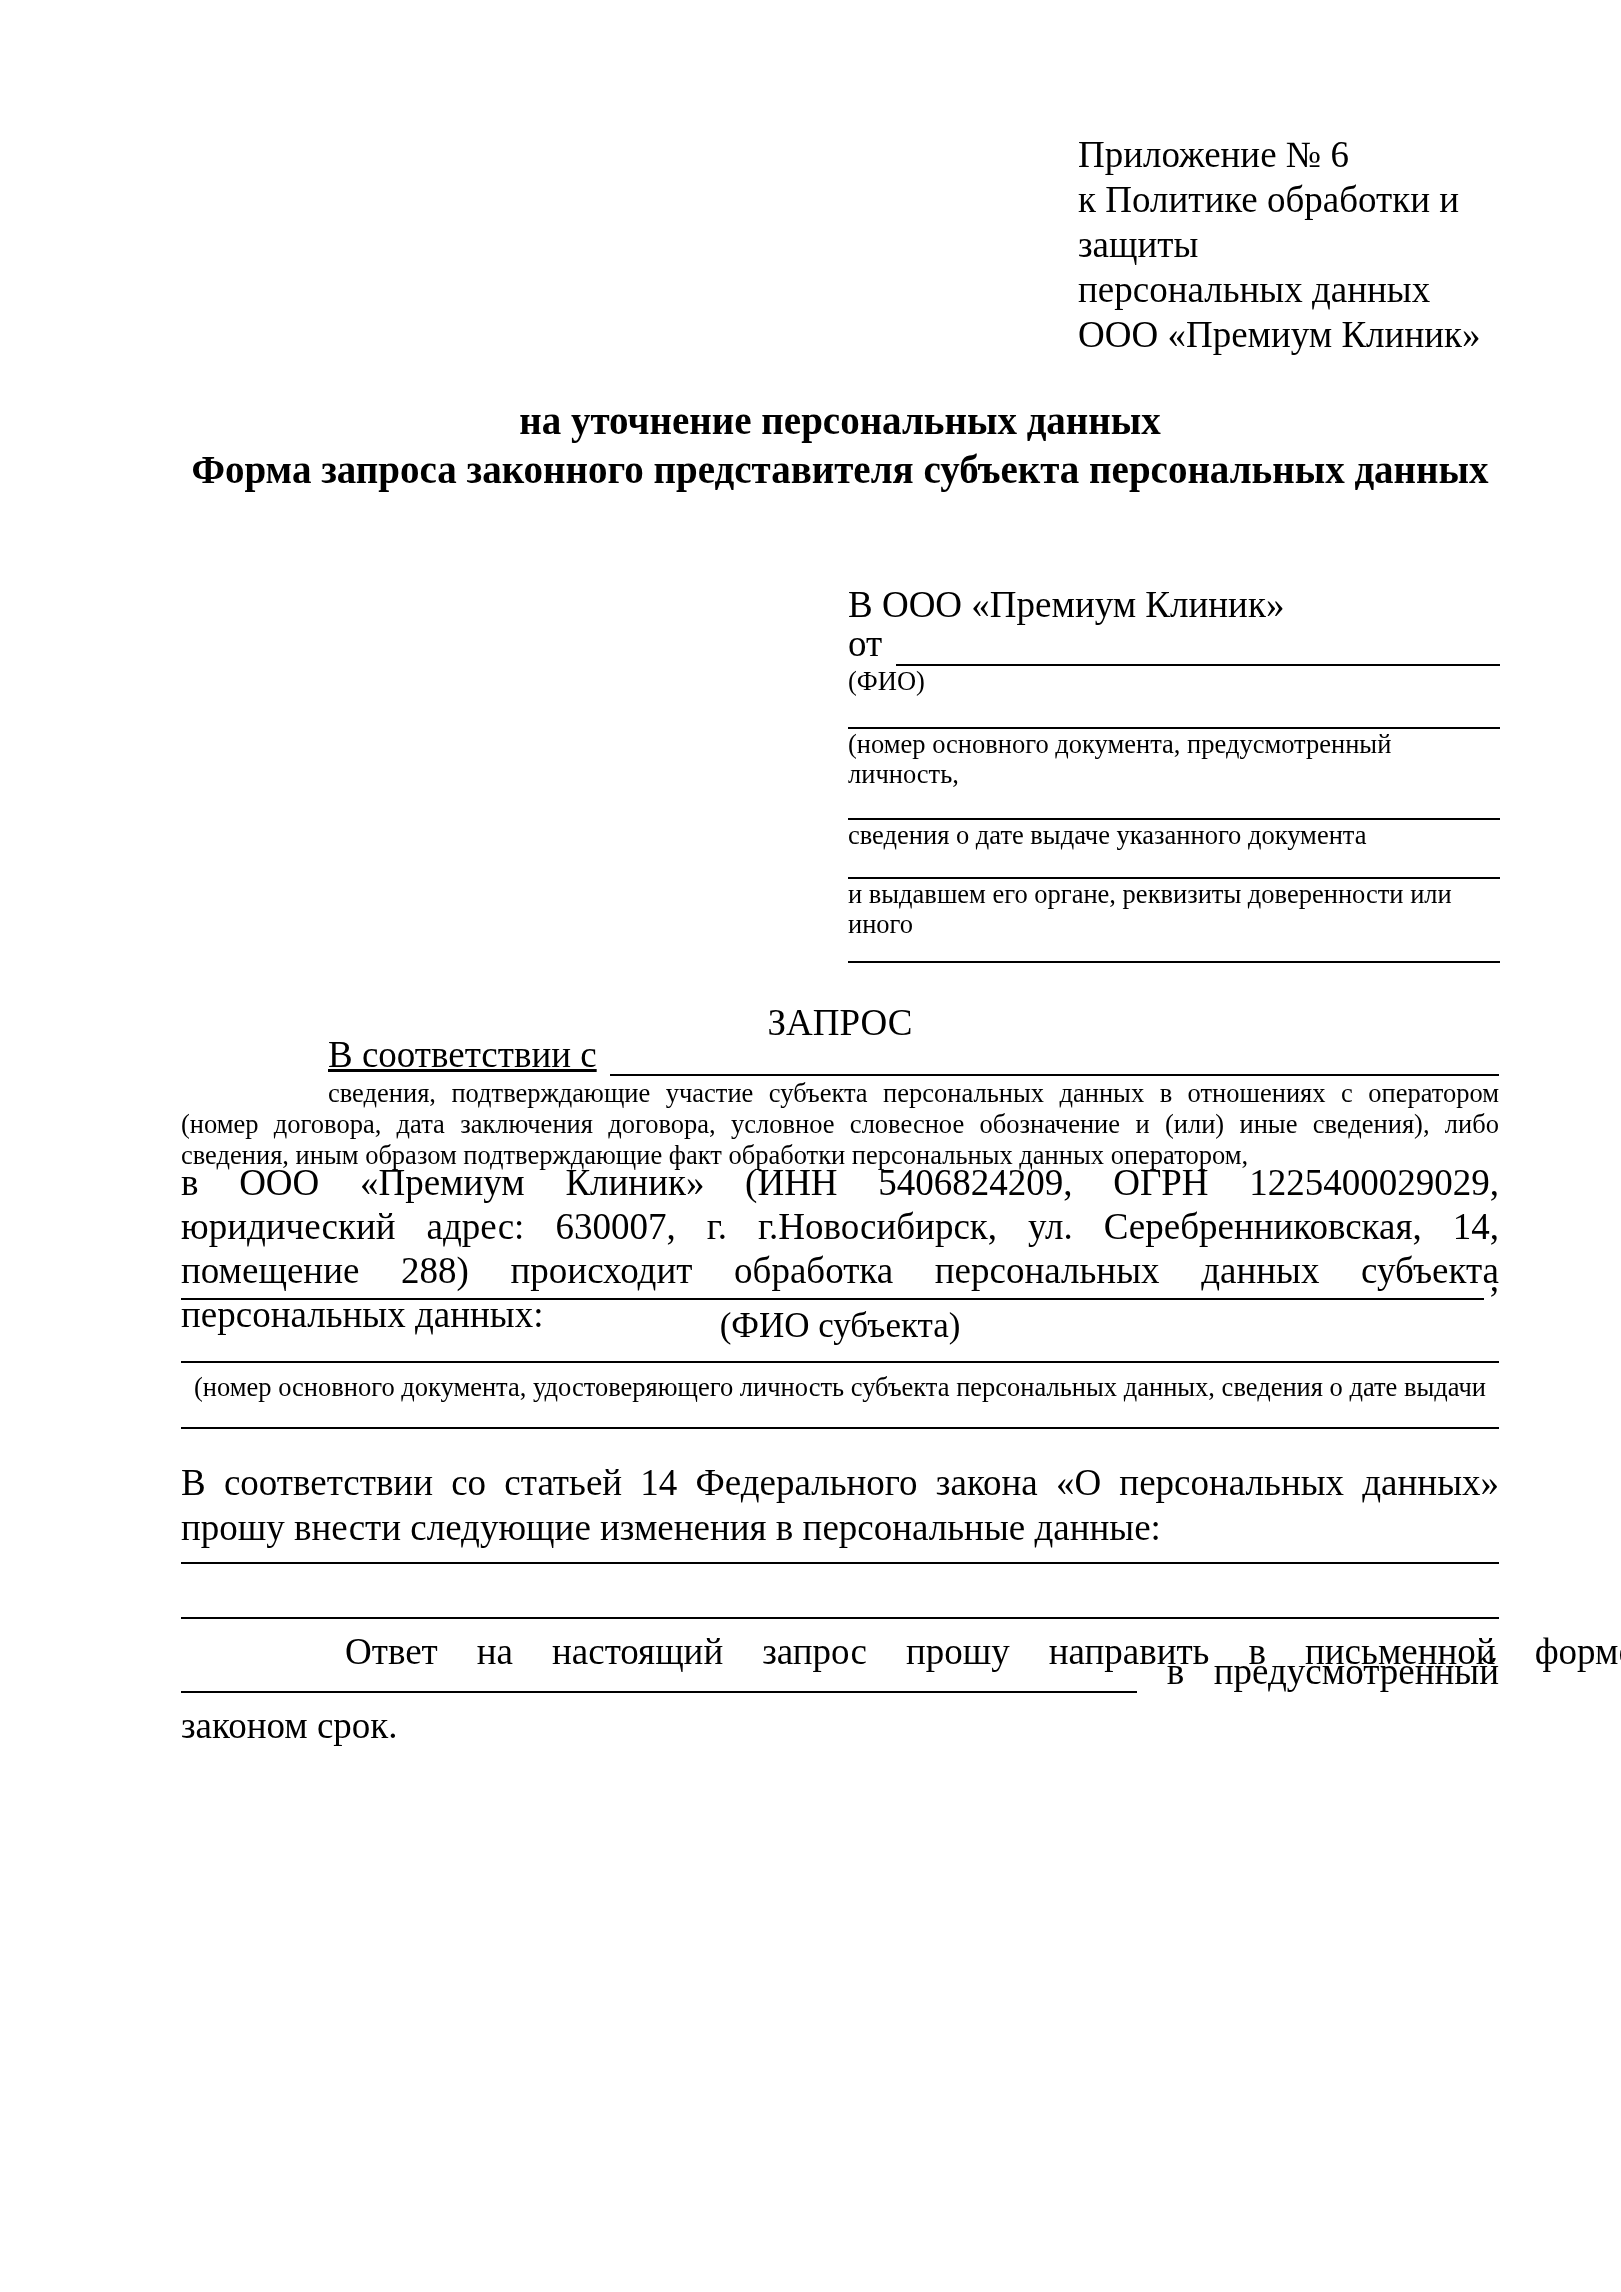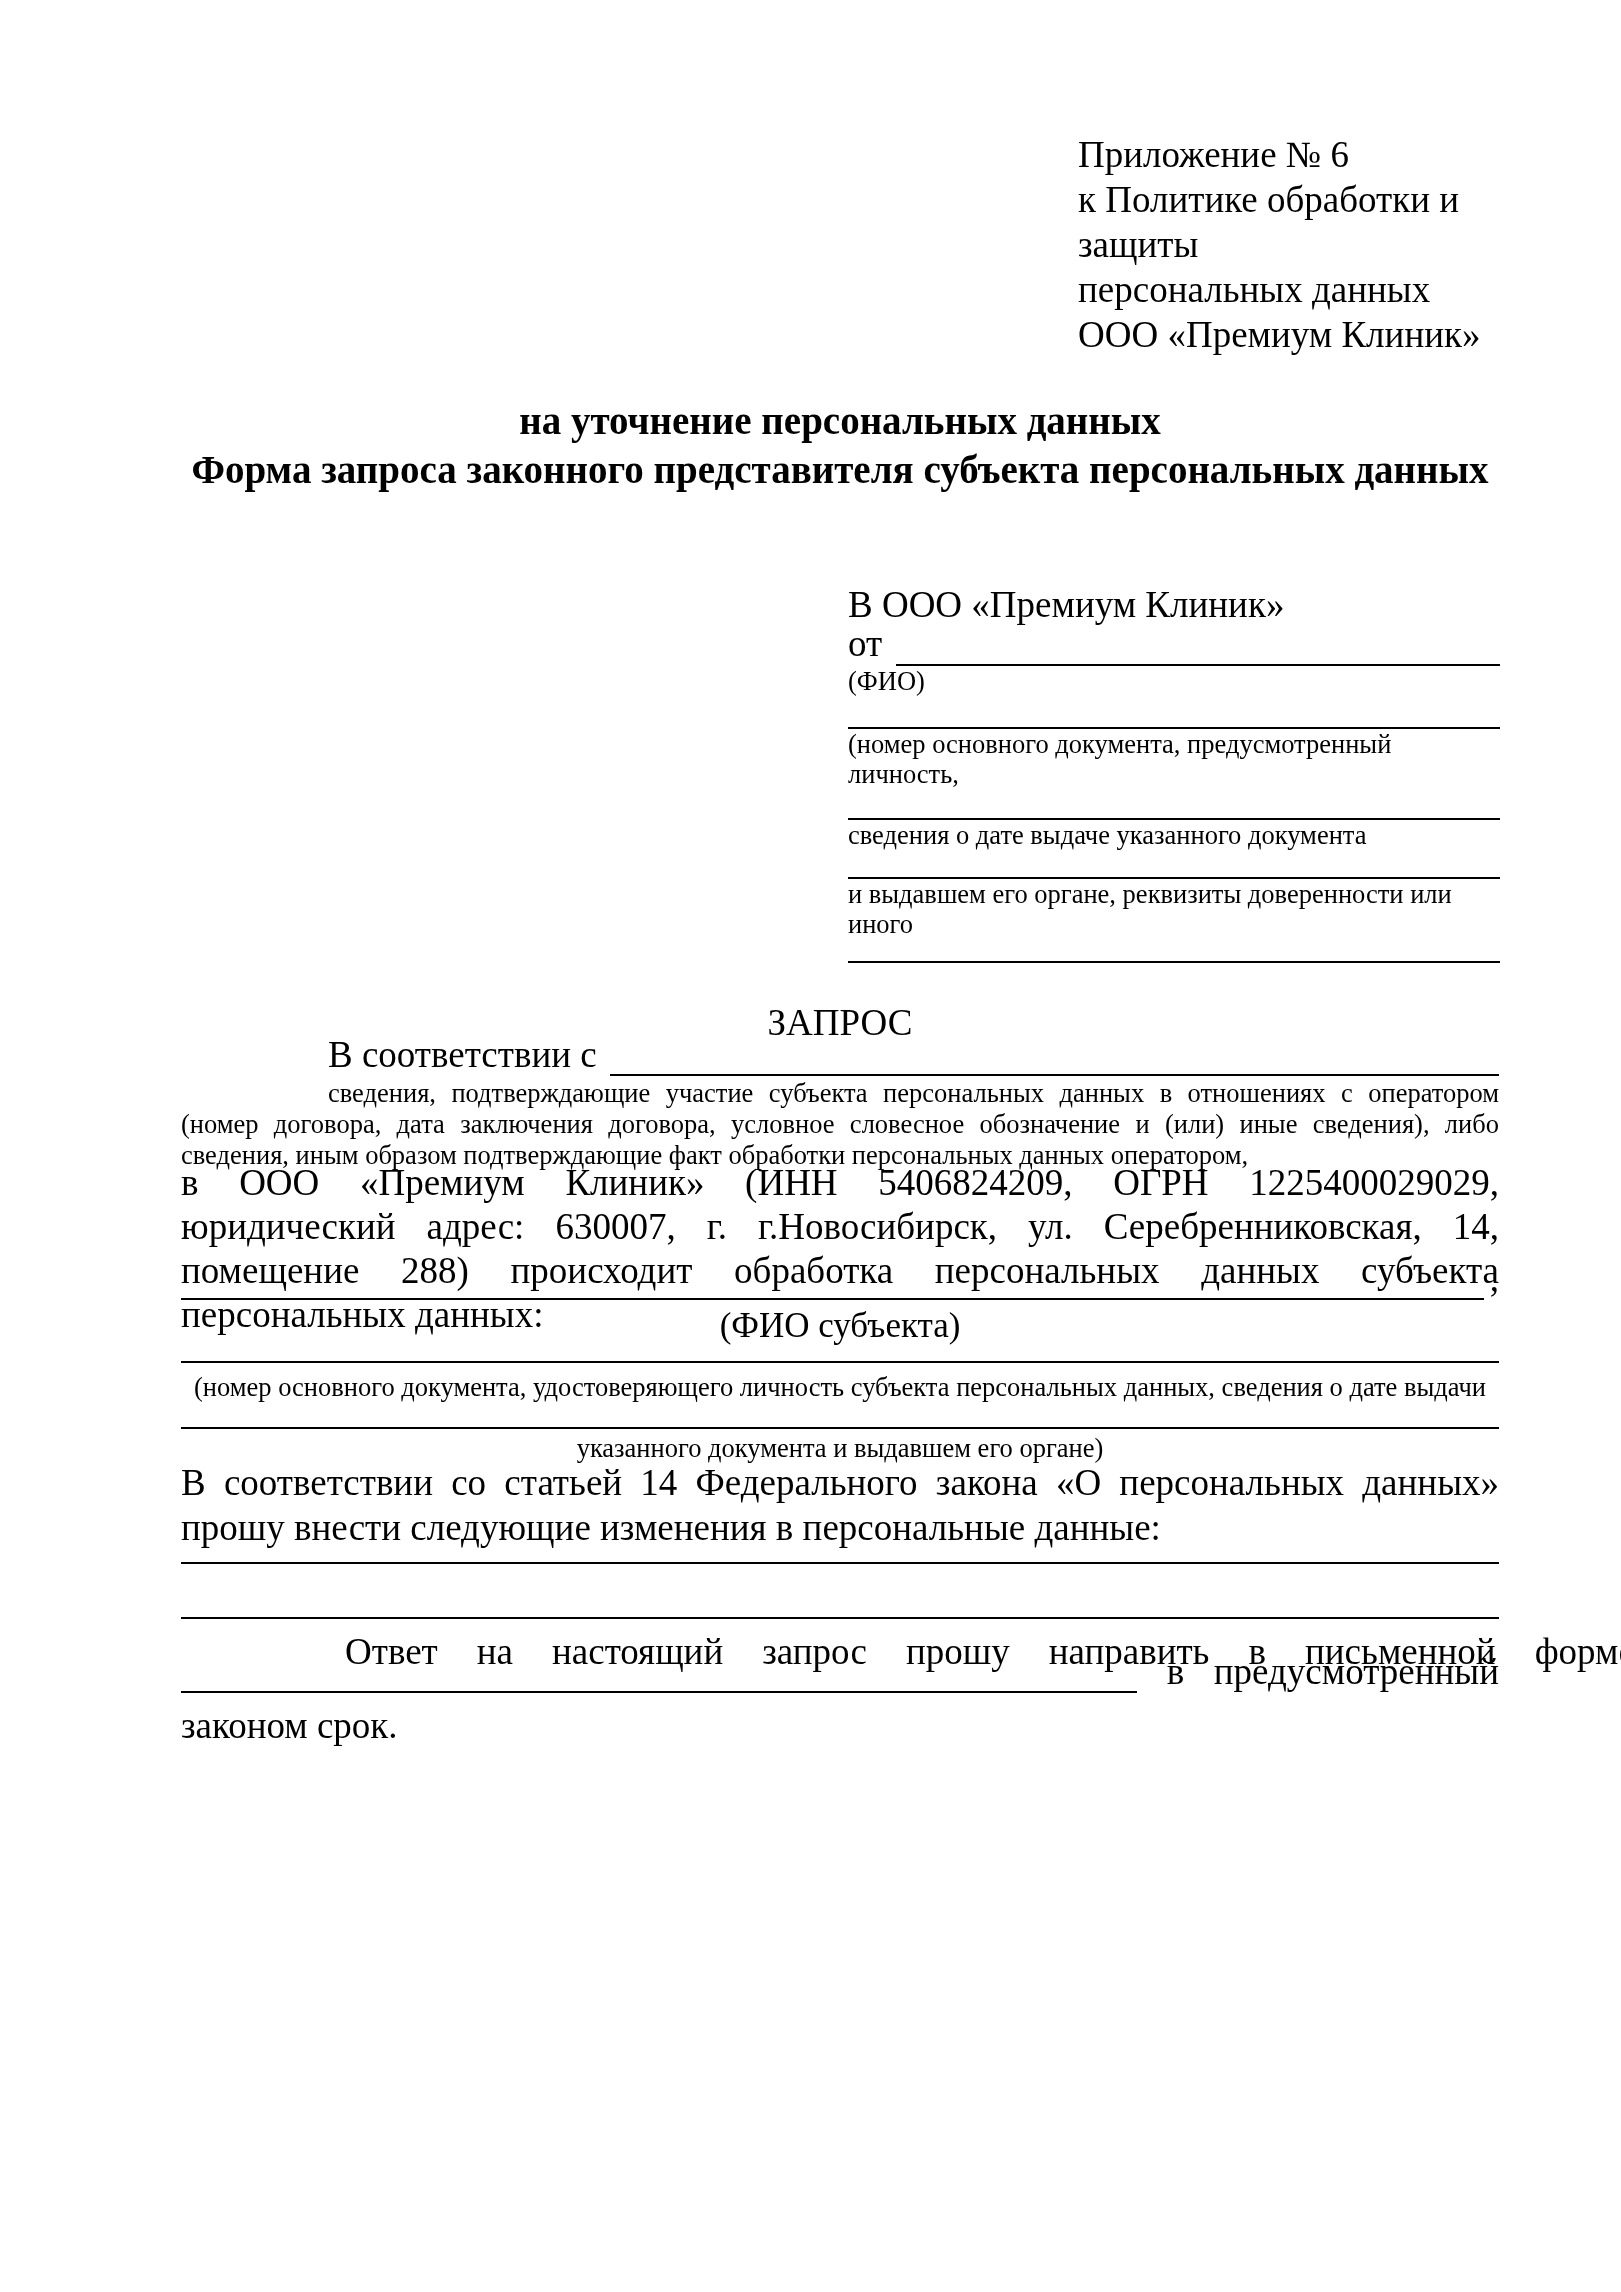--- a/index.html
+++ b/index.html
@@ -27,21 +27,21 @@
   .center{text-align:left;}
   .blank{border-bottom:2.9px solid #000;}
   .blank.b1{height:31px;}
   .blank.b2{height:29px;}
   .blank.b3{height:26.5px;}
   .blank.b4{height:22.5px;}
 
   
   .request-heading{position:absolute;left:0;top:1000px;width:1318px;text-align:center;font-size:37px;line-height:45px;}
   .intro-row{position:absolute;left:0;top:1037px;width:1318px;height:39px;font-size:37px;}
-  .intro-row .intro-label{margin-left:147px;margin-right:13.7px;}
+  .intro-row .intro-label{margin-left:147px;margin-right:13.7px;text-decoration:underline;}
   .basis-caption{position:absolute;left:0;top:1078px;width:1318px;font-size:26.5px;line-height:31px;
     text-align:justify;text-indent:147px;}
   .operator-para{position:absolute;left:0;top:1161px;width:1318px;font-size:37px;line-height:44px;text-align:justify;}
   .subject-row{position:absolute;left:0;top:1264px;width:1318px;height:36px;font-size:37px;}
   .subject-row .comma{margin-left:5.9px;}
   .subject-fio-caption{position:absolute;left:0;top:1311px;width:1318px;font-size:35px;line-height:30px;text-align:center;}
   .blankline-a{position:absolute;left:0;top:1333px;width:1318px;height:28px;border-bottom:2.9px solid #000;}
   .subject-doc-caption-top{position:absolute;left:0;top:1372px;width:1318px;font-size:26.5px;line-height:30px;text-align:center;}
   .blankline-b{position:absolute;left:0;top:1404px;width:1318px;height:22.5px;border-bottom:2.9px solid #000;}
   .subject-doc-caption-bottom{position:absolute;left:0;top:1433px;width:1318px;font-size:26.5px;line-height:30px;text-align:center;}
@@ -113,21 +113,20 @@
   <div class="row subject-row">
     <span class="fill"></span>
     <span class="comma">,</span>
   </div>
   <div class="subject-fio-caption">(ФИО субъекта)</div>
 
   <div class="blankline-a"></div>
   <div class="subject-doc-caption-top">(номер основного документа, удостоверяющего личность субъекта персональных данных, сведения о дате выдачи</div>
 
   <div class="blankline-b"></div>
-  <div class="subject-doc-caption-bottom">указанного документа и выдавшем его органе)</div>
 
   <div class="amendment-para">В соответствии со статьей 14 Федерального закона «О персональных данных» прошу внести следующие изменения в персональные данные:</div>
   <div class="hr1"></div>
   <div class="hr2"></div>
 
   <div class="reply-line1">
       <span>Ответ</span>
       <span>на</span>
       <span>настоящий</span>
       <span>запрос</span>

